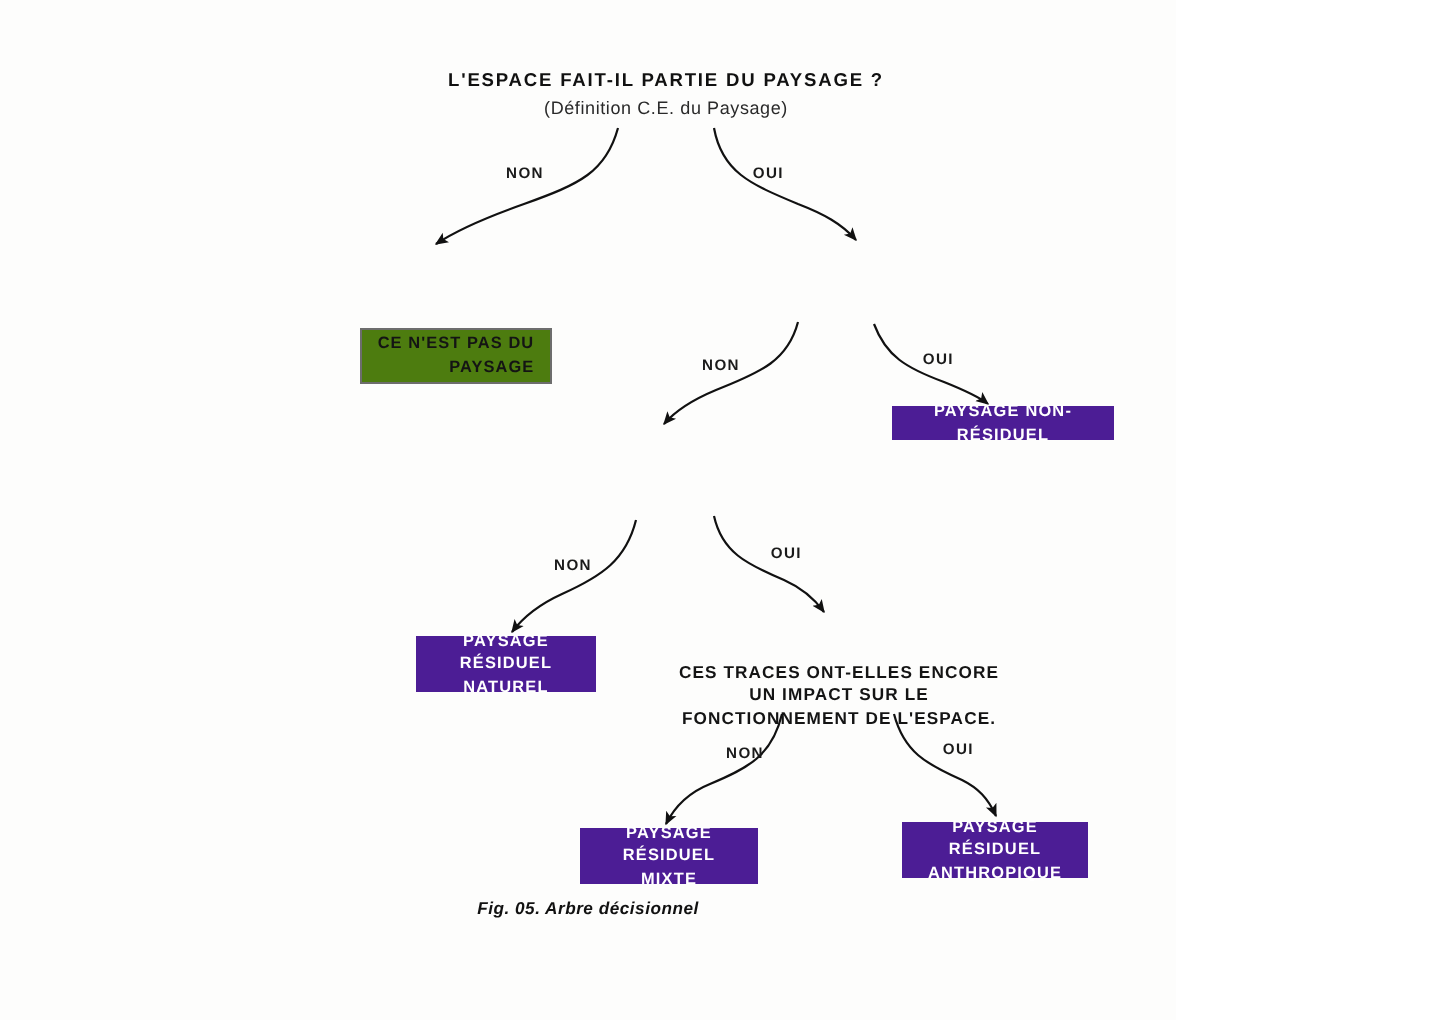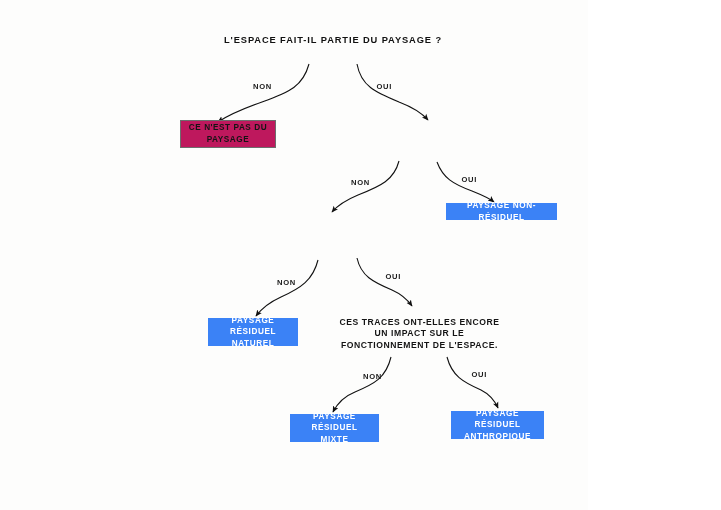--- a/index.html
+++ b/index.html
@@ -51,36 +51,37 @@
     position: absolute;
     font-size: 7.6px;
     font-weight: 600;
     letter-spacing: 0.7px;
     color: #1a1a1a;
     text-align: right;
   }
   .box-outline {
     position: absolute;
     border: 1px solid #6d6d6d;
-    background: #be185d;
+    background: #4d7c0f;
     box-sizing: border-box;
     display: flex;
     align-items: center;
     justify-content: center;
-    text-align: center;
+    text-align: right;
     font-size: 8.2px;
     font-weight: 600;
     letter-spacing: 0.55px;
     line-height: 1.45;
     color: #141414;
     white-space: pre-line;
+    margin-top: 44px;
   }
   .box-solid {
     position: absolute;
-    background: #3b82f6;
+    background: #4c1d95;
     color: #ffffff;
     box-sizing: border-box;
     display: flex;
     align-items: center;
     justify-content: center;
     text-align: center;
     font-size: 8.2px;
     font-weight: 700;
     letter-spacing: 0.6px;
     line-height: 1.42;
@@ -123,47 +124,51 @@
     <path d="M357,258 C361,276 373,282 392,290 C401,294 407,299 412,306" fill="none" stroke="#111111" stroke-width="1.1" marker-end="url(#arrowhead)"></path>
 
     <path d="M391,357 C386,378 374,384 355,392 C345,396 338,402 333,412" fill="none" stroke="#111111" stroke-width="1.1" marker-end="url(#arrowhead)"></path>
 
     <path d="M447,357 C452,376 463,382 481,390 C489,394 494,399 498,408" fill="none" stroke="#111111" stroke-width="1.1" marker-end="url(#arrowhead)"></path>
   </svg>
 
   <div class="node q-title" style="left:183px; top:34px; width:300px;">
     <div>L'ESPACE FAIT-IL PARTIE DU PAYSAGE ?</div>
   </div>
+  <div class="node q-sub" style="left:203px; top:49px; width:260px;">
+    <div>(Définition C.E. du Paysage)</div>
+  </div>
 
   <div class="edge-label" style="left:242px; top:82px; width:30px;">NON</div>
   <div class="edge-label" style="left:362px; top:82px; width:30px;">OUI</div>
 
   <div class="box-outline" style="left:180px; top:120px; width:96px; height:28px;">CE N'EST PAS DU
 PAYSAGE</div>
 
 
   <div class="edge-label" style="left:340px; top:178px; width:30px;">NON</div>
   <div class="edge-label" style="left:447px; top:175px; width:30px;">OUI</div>
 
   <div class="box-solid" style="left:446px; top:203px; width:111px; height:17px;">PAYSAGE NON-RÉSIDUEL</div>
 
 
   <div class="edge-label" style="left:266px; top:278px; width:30px;">NON</div>
   <div class="edge-label" style="left:371px; top:272px; width:30px;">OUI</div>
 
   <div class="box-solid" style="left:208px; top:318px; width:90px; height:28px;">PAYSAGE RÉSIDUEL
 NATUREL</div>
 
-  <div class="node question" style="left:332px; top:317px; width:175px;">CES TRACES ONT-ELLES ENCORE
+  <div class="node question" style="left:332px; top:331px; width:175px;">CES TRACES ONT-ELLES ENCORE
 UN IMPACT SUR LE
 FONCTIONNEMENT DE L'ESPACE.</div>
 
   <div class="edge-label" style="left:352px; top:372px; width:30px;">NON</div>
   <div class="edge-label" style="left:457px; top:370px; width:30px;">OUI</div>
 
   <div class="box-solid" style="left:290px; top:414px; width:89px; height:28px;">PAYSAGE RÉSIDUEL
 MIXTE</div>
 
   <div class="box-solid" style="left:451px; top:411px; width:93px; height:28px;">PAYSAGE RÉSIDUEL
 ANTHROPIQUE</div>
 
+  <div class="caption" style="left:0; top:449px;">Fig. 05. Arbre décisionnel</div>
 
 </div>
 
 </body></html>

